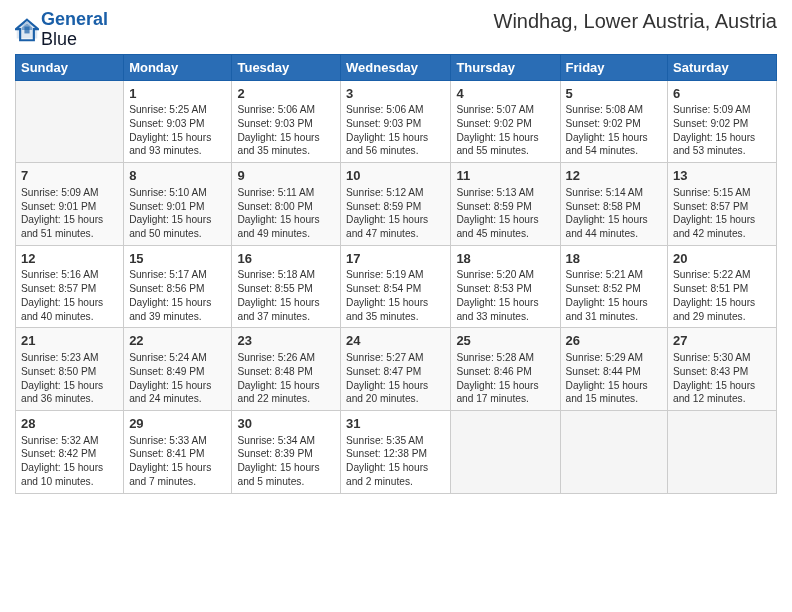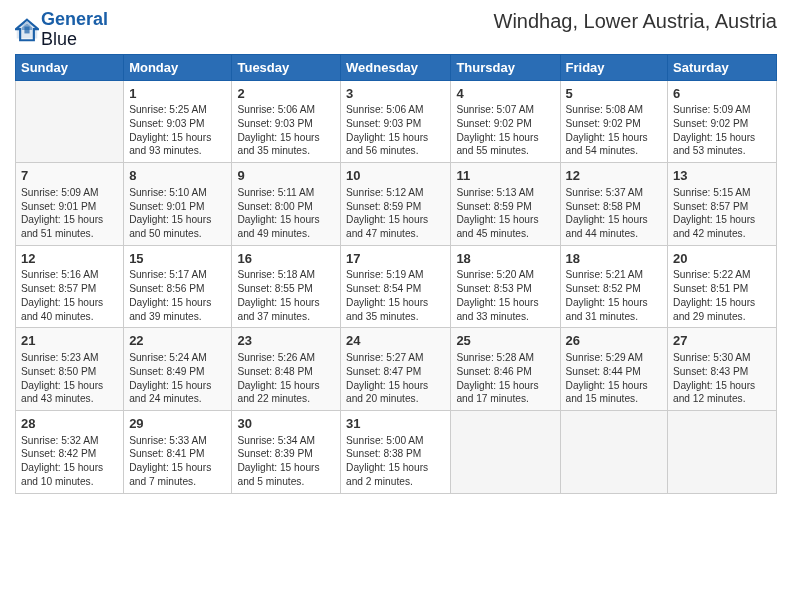--- a/index.html
+++ b/index.html
@@ -198,21 +198,21 @@
           </td>
           <td>
             <span class="day-number">11</span>
             <div>Sunrise: 5:13 AM</div>
             <div>Sunset: 8:59 PM</div>
             <div>Daylight: 15 hours</div>
             <div>and 45 minutes.</div>
           </td>
           <td>
             <span class="day-number">12</span>
-            <div>Sunrise: 5:37 AM</div>
+            <div>Sunrise: 5:14 AM</div>
             <div>Sunset: 8:58 PM</div>
             <div>Daylight: 15 hours</div>
             <div>and 44 minutes.</div>
           </td>
           <td>
             <span class="day-number">13</span>
             <div>Sunrise: 5:15 AM</div>
             <div>Sunset: 8:57 PM</div>
             <div>Daylight: 15 hours</div>
             <div>and 42 minutes.</div>
@@ -268,21 +268,21 @@
             <div>Daylight: 15 hours</div>
             <div>and 29 minutes.</div>
           </td>
         </tr>
         <tr>
           <td>
             <span class="day-number">21</span>
             <div>Sunrise: 5:23 AM</div>
             <div>Sunset: 8:50 PM</div>
             <div>Daylight: 15 hours</div>
-            <div>and 43 minutes.</div>
+            <div>and 36 minutes.</div>
           </td>
           <td>
             <span class="day-number">22</span>
             <div>Sunrise: 5:24 AM</div>
             <div>Sunset: 8:49 PM</div>
             <div>Daylight: 15 hours</div>
             <div>and 24 minutes.</div>
           </td>
           <td>
             <span class="day-number">23</span>
@@ -337,22 +337,22 @@
           </td>
           <td>
             <span class="day-number">30</span>
             <div>Sunrise: 5:34 AM</div>
             <div>Sunset: 8:39 PM</div>
             <div>Daylight: 15 hours</div>
             <div>and 5 minutes.</div>
           </td>
           <td>
             <span class="day-number">31</span>
-            <div>Sunrise: 5:00 AM</div>
-            <div>Sunset: 8:38 PM</div>
+            <div>Sunrise: 5:35 AM</div>
+            <div>Sunset: 12:38 PM</div>
             <div>Daylight: 15 hours</div>
             <div>and 2 minutes.</div>
           </td>
           <td class="empty"></td>
           <td class="empty"></td>
           <td class="empty"></td>
         </tr>
       </tbody>
   </table>
 </div>

